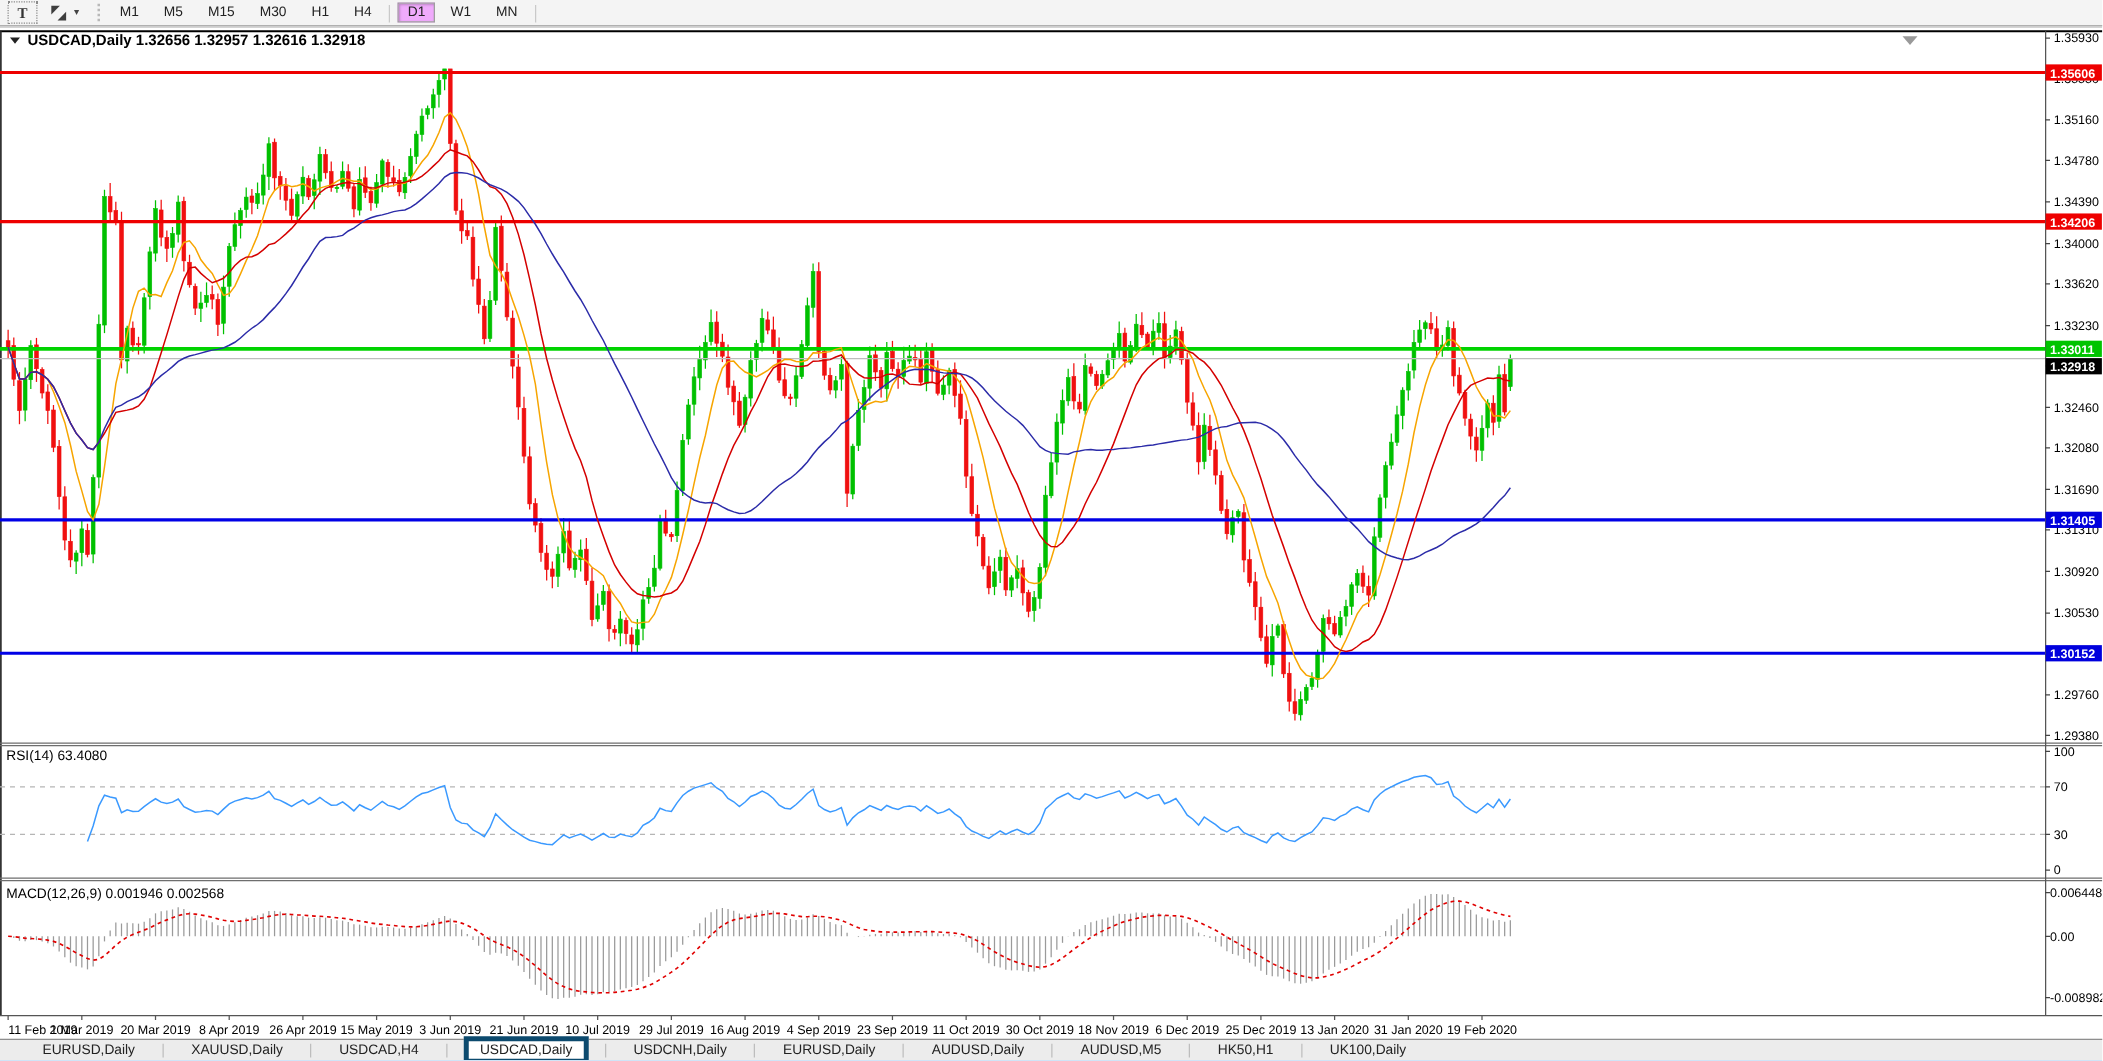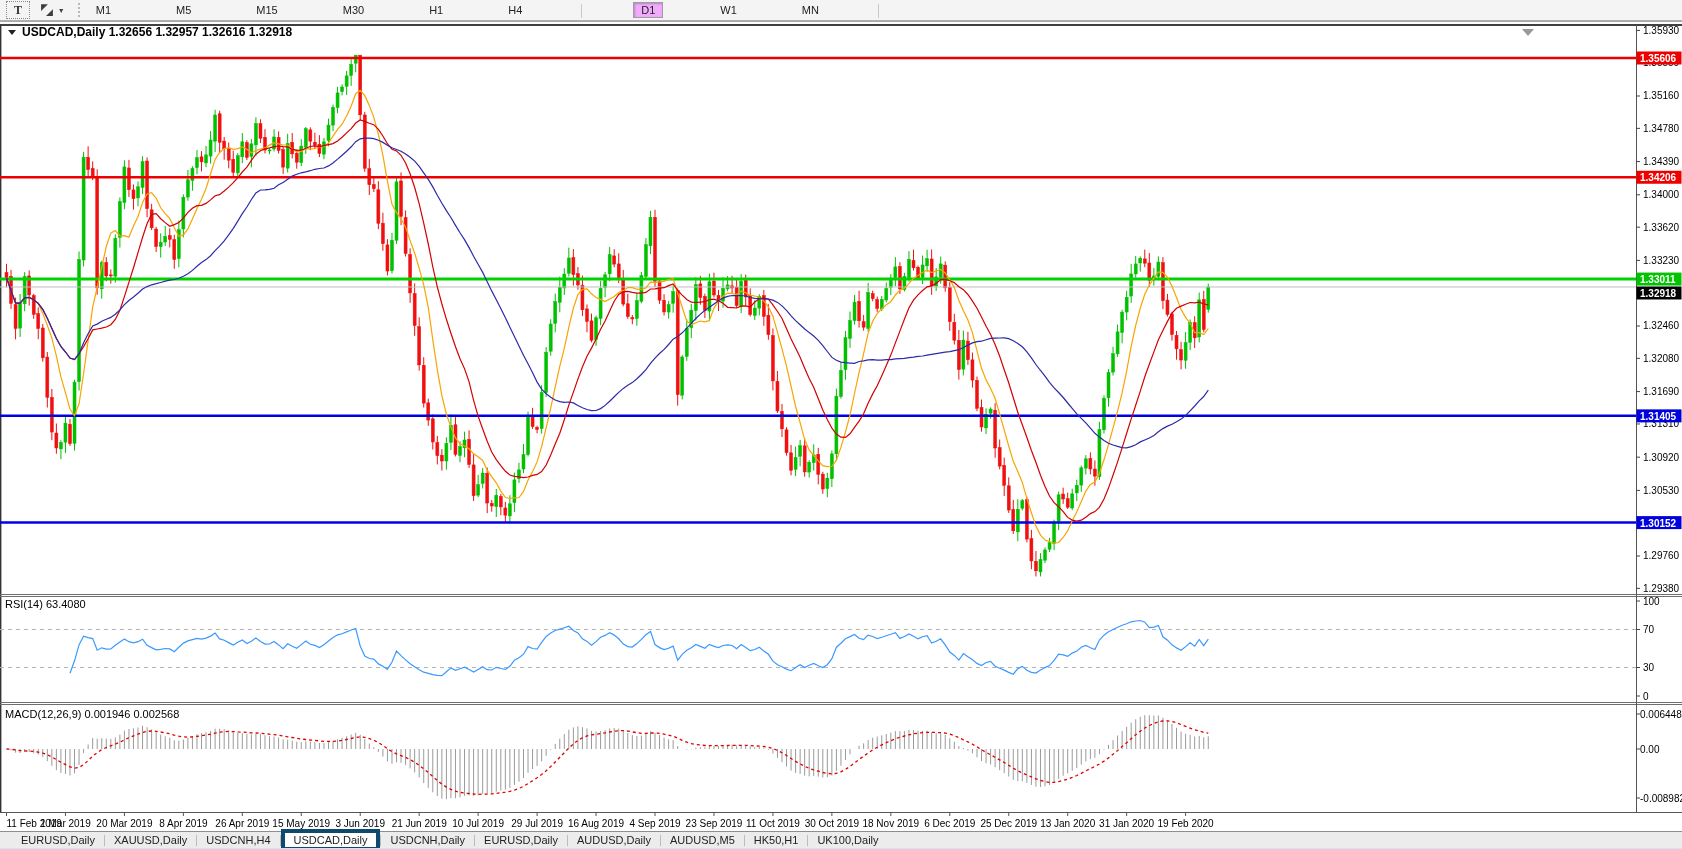--- a/index.html
+++ b/index.html
@@ -17,21 +17,21 @@
   .arrows-tool .a2{position:relative;top:2px;}
   .caret{font-size:7px;color:#444;margin-left:7px;letter-spacing:0;}
   .grip{height:14px;border-left:2px dotted #b8b8b8;margin:0 6px 0 10px;}
   .tf-btn{font-size:11px;color:#222;padding:1px 7px;margin:0 2px;border:1px solid transparent;}
   .tf-btn.active{background:#f0abfc;border:1px solid #9e9e9e;box-shadow:inset 1px 1px 2px rgba(0,0,0,.22);}
   .tf-sep{height:14px;border-left:1px solid #c9c9c9;margin:0 4px;}
   
   #chart{display:block;background:#fff;flex:0 0 810px;}
   
   .tabbar{height:16px;background:#ececec;border-top:1px solid #8e8e8e;display:flex;
-          align-items:center;font-size:11px;color:#222;flex:0 0 16px;}
+          align-items:center;font-size:11px;color:#222;flex:0 0 16px;gap:13px;}
   .tab{padding:0 9px;white-space:nowrap;cursor:default;line-height:14px;}
   .tab.active{background:#fff;border:4px solid #0c4a6e;font-weight:normal;padding:0 9px;}
   .tab-sep{width:1px;height:11px;background:#bdbdbd;}
   .tabbar .lead{width:12px;}
   .bottom-strip{flex:0 0 3px;background:#cfe4f7;}
 </style>
 </head>
 <body>
 
 <div class="app">
@@ -39,21 +39,21 @@
   <div class="toolbar">
     <div class="tool-btn text-tool">
       <span>T</span>
     </div>
     <div class="tool-btn arrows-tool">
       <span class="a1">◤</span>
         <span class="a2">◢</span>
       <span class="caret">▼</span>
     </div>
     <div class="grip"></div>
-    <div id="tf-group" style="display:flex;align-items:flex-end;gap:45px;">
+    <div id="tf-group" style="display:flex;align-items:flex-end;">
         <div class="tf-btn">M1</div>
         <div class="tf-btn">M5</div>
         <div class="tf-btn">M15</div>
         <div class="tf-btn">M30</div>
         <div class="tf-btn">H1</div>
         <div class="tf-btn">H4</div>
         <div class="tf-sep"></div>
         <div class="tf-btn active">D1</div>
         <div class="tf-btn">W1</div>
         <div class="tf-btn">MN</div>
@@ -1014,21 +1014,21 @@
         <text x="22" y="15" font-size="12" font-weight="bold" fill="#000">USDCAD,Daily 1.32656 1.32957 1.32616 1.32918</text>
       </g>
     </svg>
 
   <div class="tabbar" id="tabbar">
       <div class="lead"></div>
       <div class="tab">EURUSD,Daily</div>
       <div class="tab-sep"></div>
       <div class="tab">XAUUSD,Daily</div>
       <div class="tab-sep"></div>
-      <div class="tab">USDCNH,H4</div>
+      <div class="tab">USDCAD,H4</div>
       <div class="tab-sep"></div>
       <div class="tab active">USDCAD,Daily</div>
       <div class="tab-sep"></div>
       <div class="tab">USDCNH,Daily</div>
       <div class="tab-sep"></div>
       <div class="tab">EURUSD,Daily</div>
       <div class="tab-sep"></div>
       <div class="tab">AUDUSD,Daily</div>
       <div class="tab-sep"></div>
       <div class="tab">AUDUSD,M5</div>

